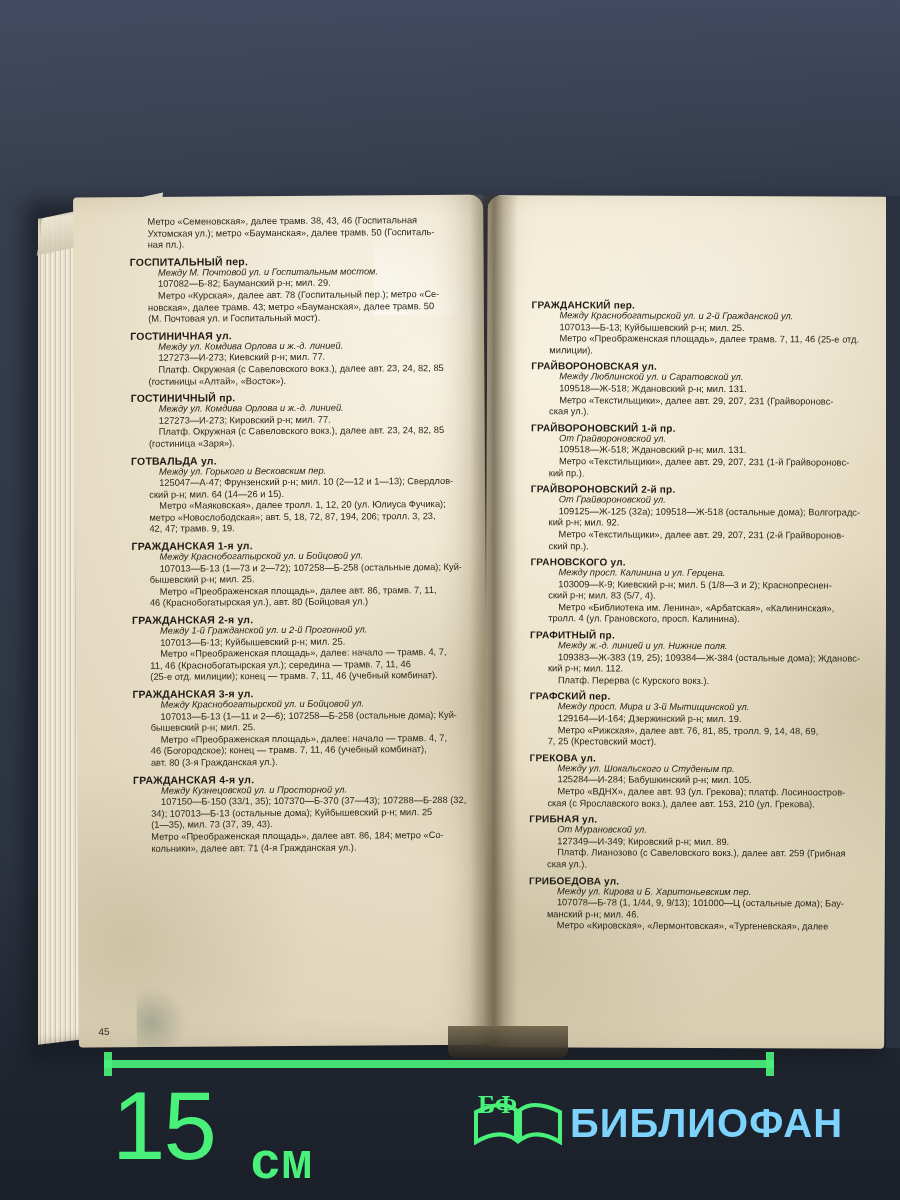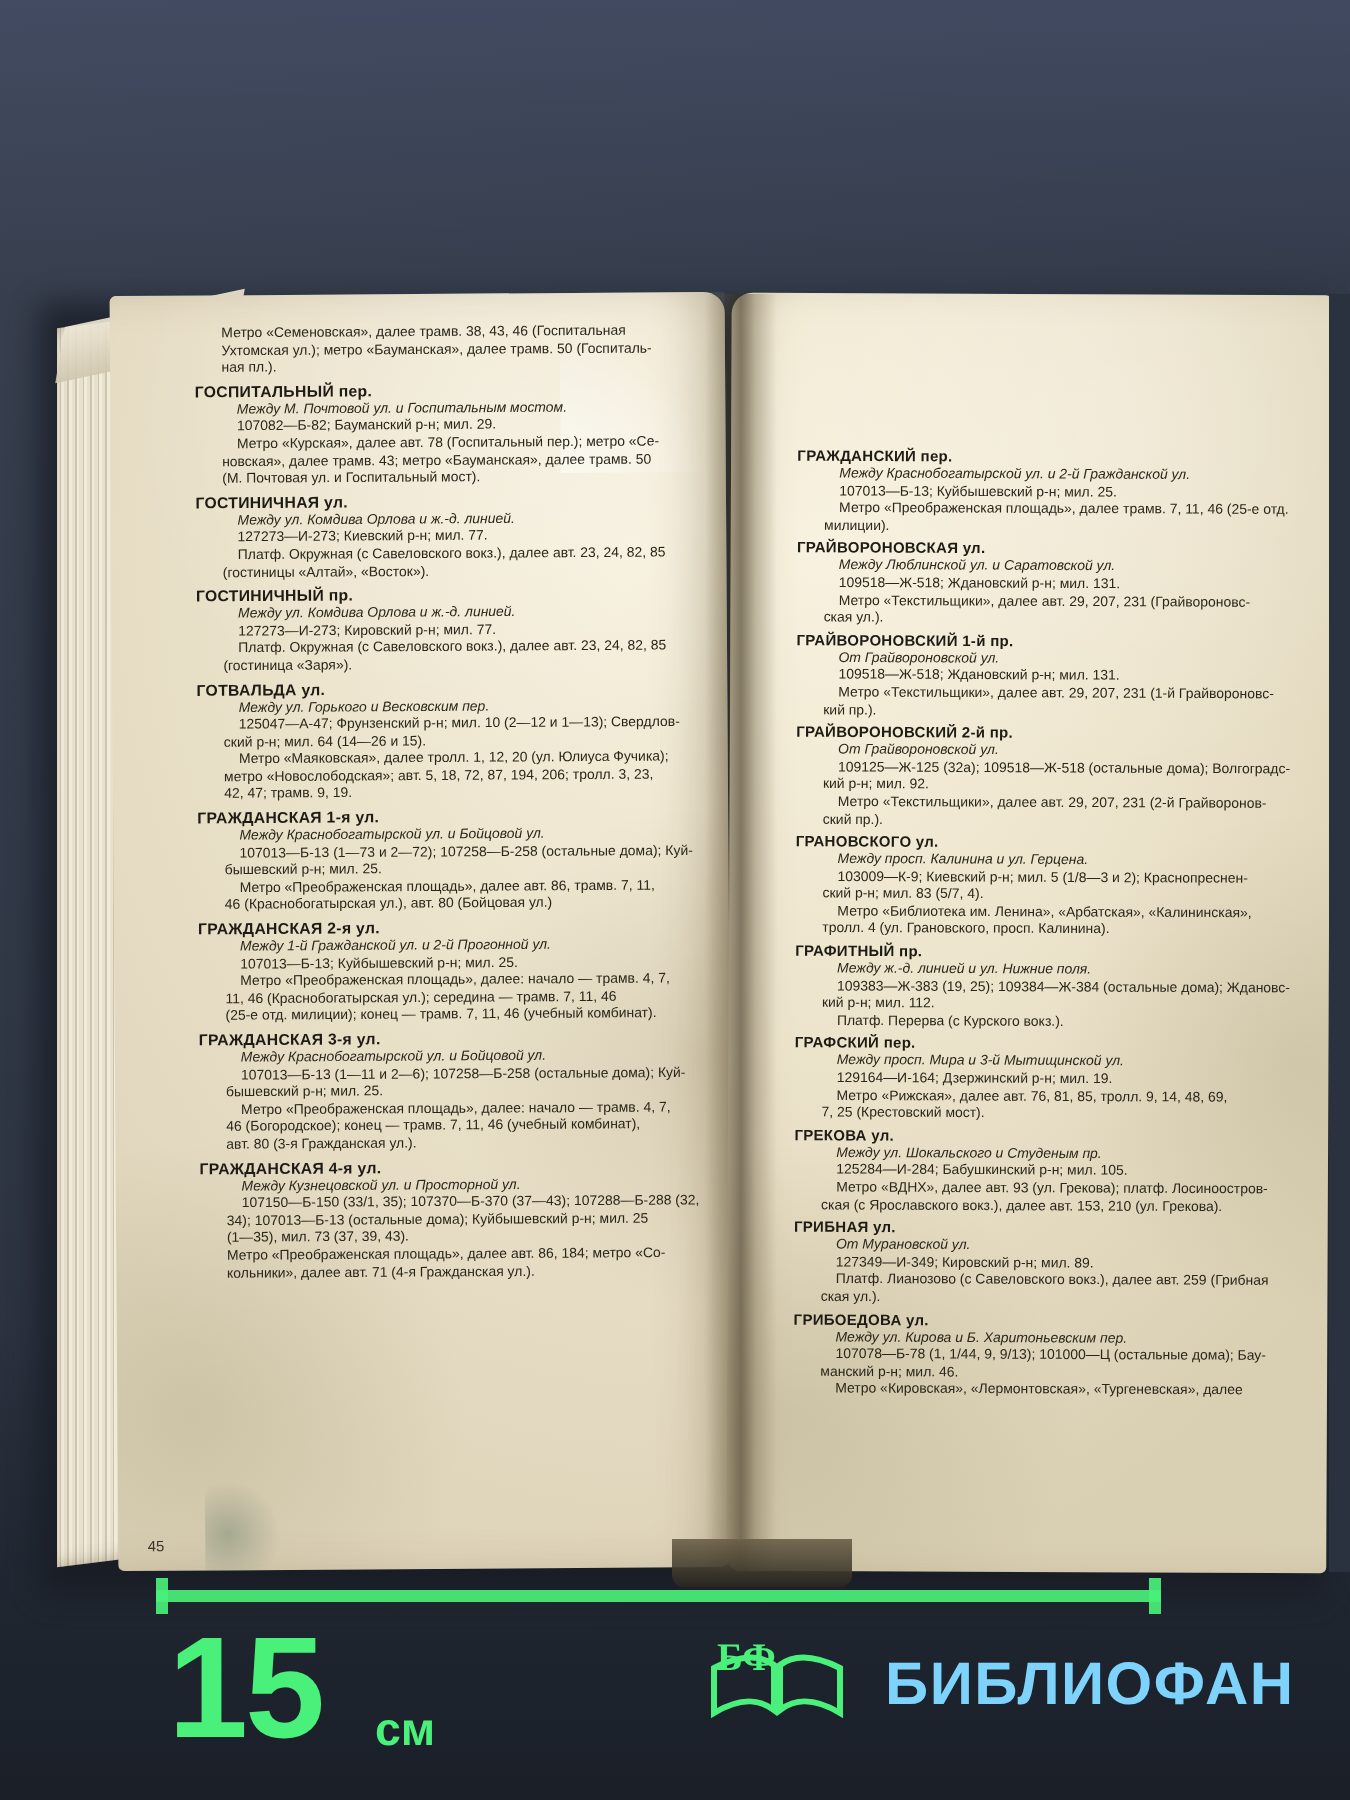--- a/index.html
+++ b/index.html
@@ -161,32 +161,32 @@
     position:absolute;left:0;top:8px;width:670px;height:8px;
     background:#49f07a;opacity:.92;border-radius:1px;
   }
   .ruler-tick{
     position:absolute;top:0;width:8px;height:24px;background:#49f07a;opacity:.92;
   }
   .ruler-tick.l{left:0;}
   .ruler-tick.r{right:0;}
   .scale-num{
     position:absolute;left:112px;top:1078px;
-    font-size:96px;font-weight:bold;color:#49f07a;
+    font-size:96px;font-weight:normal;color:#49f07a;
     letter-spacing:-2px;line-height:1;
     font-family:"Liberation Sans", sans-serif;
   }
   .scale-unit{
     position:absolute;left:250px;top:1135px;
-    font-size:31px;font-weight:bold;color:#49f07a;
-    font-family:Liberation Sans, sans-serif;
+    font-size:52px;font-weight:bold;color:#49f07a;
+    font-family:Liberation Mono, monospace;
   }
   .brand{
     position:absolute;left:470px;top:1088px;
-    display:flex;align-items:center;gap:24px;
+    display:flex;align-items:center;gap:4px;
   }
   .brand-mark{
     position:relative;width:96px;height:70px;color:#49f07a;
   }
   .brand-bf{
     position:absolute;left:8px;top:2px;
     font-size:26px;font-weight:bold;color:#49f07a;
     font-family:"Liberation Serif", serif;
   }
   .brand-name{

